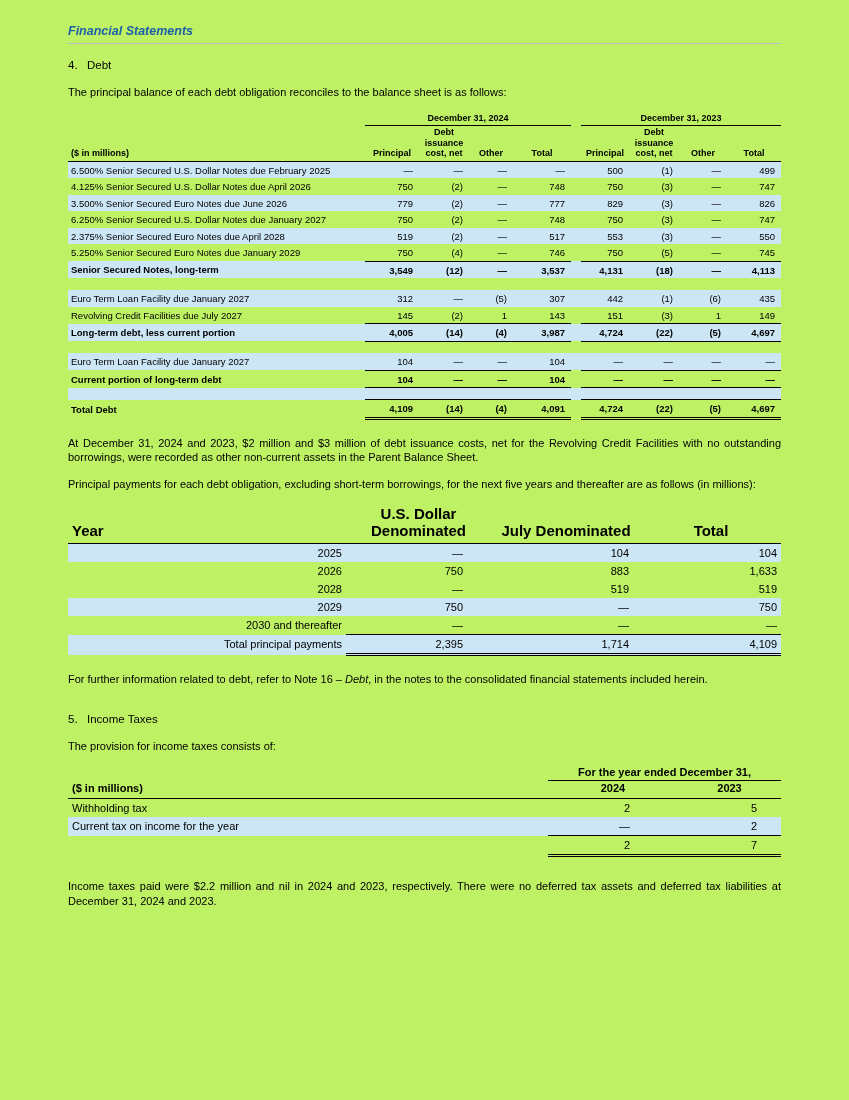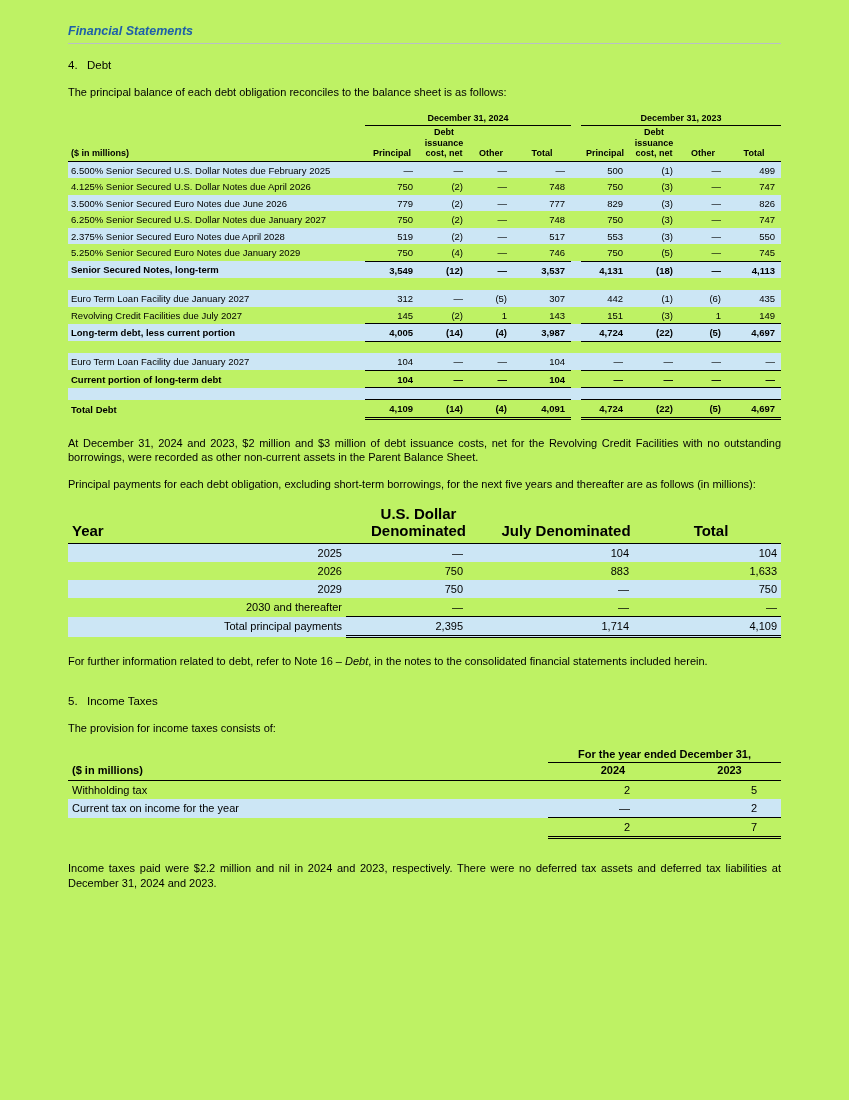--- a/index.html
+++ b/index.html
@@ -339,20 +339,26 @@
             <td class="val v0">—</td>
             <td class="val v1">104</td>
             <td class="val v2">104</td>
           </tr>
           <tr>
             <td class="lbl">2026</td>
             <td class="val v0">750</td>
             <td class="val v1">883</td>
             <td class="val v2">1,633</td>
           </tr>
+          <tr>
+            <td class="lbl">2028</td>
+            <td class="val v0">—</td>
+            <td class="val v1">519</td>
+            <td class="val v2">519</td>
+          </tr>
           <tr class="shaded">
             <td class="lbl">2029</td>
             <td class="val v0">750</td>
             <td class="val v1">—</td>
             <td class="val v2">750</td>
           </tr>
           <tr>
             <td class="lbl">2030 and thereafter</td>
             <td class="val v0">—</td>
             <td class="val v1">—</td>

